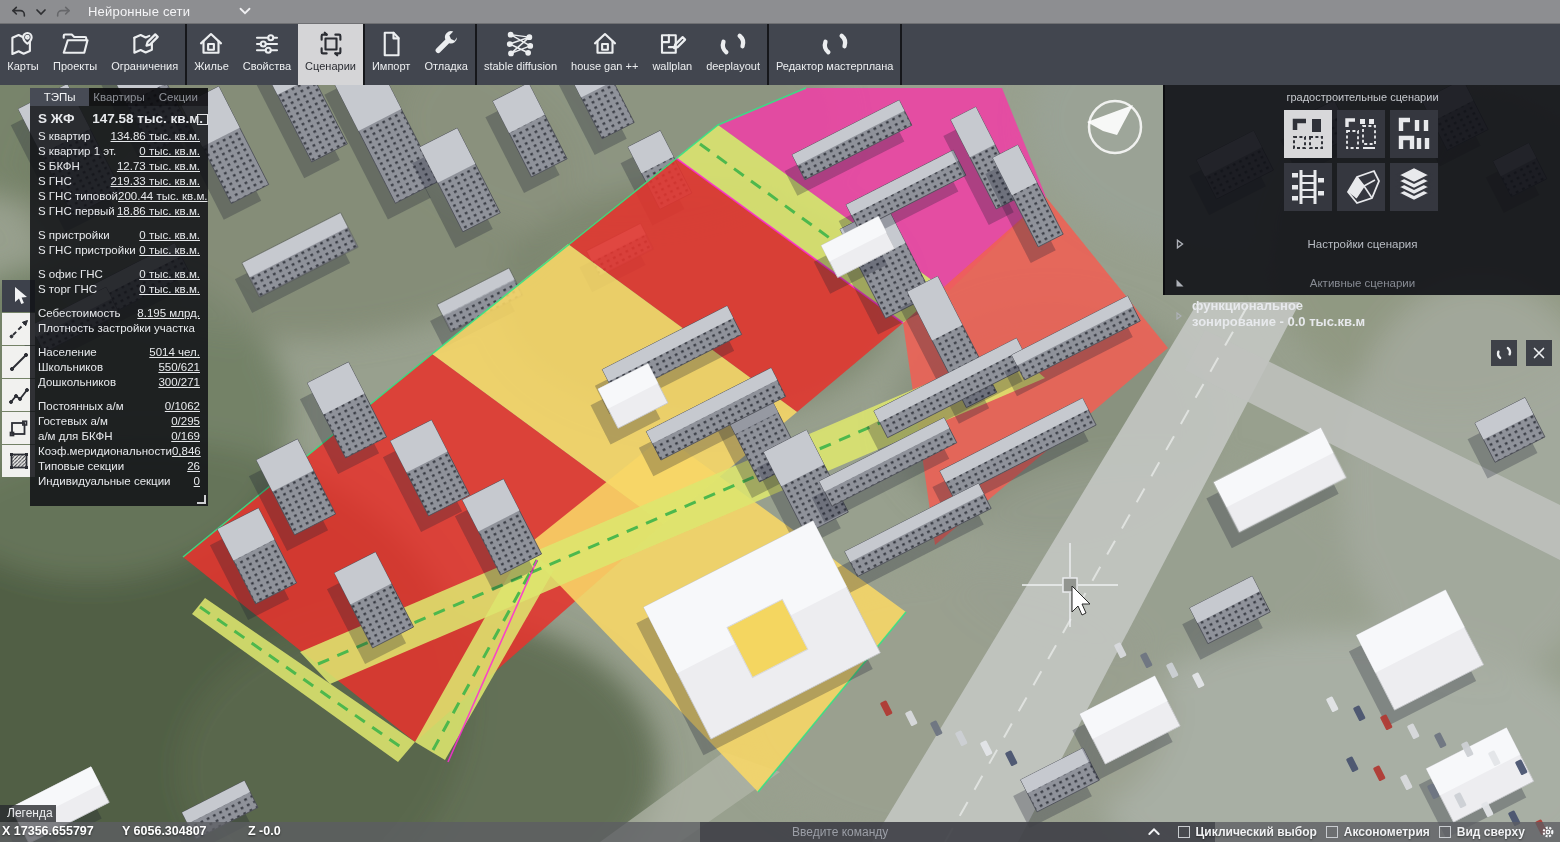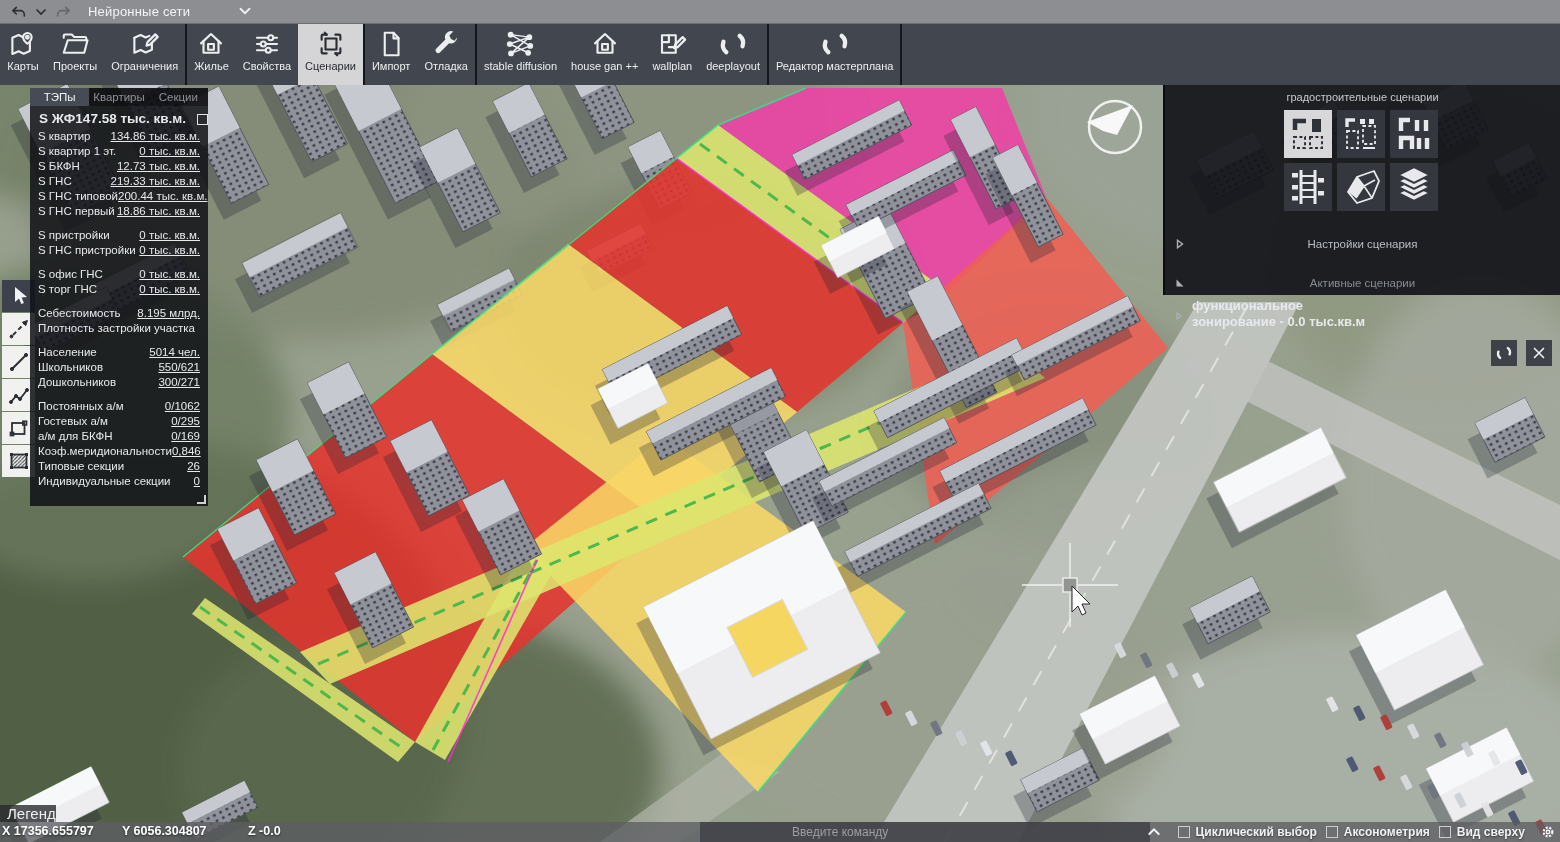--- a/index.html
+++ b/index.html
@@ -37,21 +37,21 @@
     background:#f1f1ef; color:#2c2e35; border:none; cursor:pointer; }
   .tool-btn svg { width:24px; height:24px; }
   .tool-btn.active { background:#3d414b; color:#f2f3f5; }
 
   
   .tep { position:absolute; left:30px; top:88px; width:178px; background:rgba(16,17,22,.86);
     color:#e7e9ec; z-index:20; padding-bottom:8px; }
   .tep-tabs { display:flex; height:18px; background:rgba(0,0,0,.35); }
   .tep-tab { flex:1; font-size:11.5px; text-align:center; line-height:18px; color:#8d9097; cursor:pointer; }
   .tep-tab.active { background:#474b55; color:#f2f3f5; }
-  .tep-head { position:relative; display:flex; justify-content:center; padding:5px 21px 3px 8px;
+  .tep-head { position:relative; display:flex; justify-content:space-between; padding:5px 5px 3px 8px;
     font-size:13.5px; font-weight:bold; }
   .tep-checkbox { position:absolute; right:0px; top:26px; width:11px; height:11px; border:1.5px solid #e3e4e6;
     background:transparent; cursor:pointer; }
   .tep-body { padding:0 8px; }
   .tep-group { margin-bottom:9px; }
   .tep-row { display:flex; justify-content:space-between; font-size:11.5px; line-height:15px; }
   .tep-row .lab { white-space:nowrap; }
   .tep-row .val { white-space:nowrap;text-decoration:underline; }
   .tep-resize { position:absolute; right:2px; bottom:2px; width:9px; height:9px;
     border-right:2px solid #cfd0d3; border-bottom:2px solid #cfd0d3; cursor:nwse-resize; }
@@ -72,26 +72,26 @@
   .scen-section.s2 { color:#878b93; }
   .scen-active { position:relative; margin-top:9px; padding-left:27px; font-size:13px; font-weight:bold; line-height:16px; }
   .scen-active .arr { position:absolute; left:10px; top:10px; color:#aeb1b8; cursor:pointer; }
   .scen-active-buttons { position:absolute; right:8px; top:255px; display:flex; gap:9px; }
   .mini-btn { width:26px; height:26px; background:#3e4148; border:none; color:#eef0f2; cursor:pointer;
     display:flex; align-items:center; justify-content:center; }
   .mini-btn svg { width:18px; height:18px; }
 
   
   .legend-tab { position:absolute; left:0; bottom:20px; width:56px; height:17px; background:rgba(40,42,46,.8);
-    color:#eceef0; font-size:15px; line-height:17px; padding-left:7px; z-index:20; cursor:pointer; }
+    color:#eceef0; font-size:12px; line-height:17px; padding-left:7px; z-index:20; cursor:pointer; }
   .statusbar { position:absolute; left:0; bottom:0; width:1560px; height:20px; background:rgba(92,94,99,.78);
     z-index:25; color:#fff; font-size:12.5px; font-weight:bold; }
   .statusbar .coord { position:absolute; top:2px; text-shadow:0 1px 2px rgba(0,0,0,.55); white-space:nowrap; }
   .coord.cx { left:2px; } .coord.cy { left:122px; } .coord.cz { left:248px; }
-  .cmd-strip { position:absolute; left:700px; top:0; width:450px; height:20px; background:rgba(50,52,58,.62); }
+  .cmd-strip { position:absolute; left:700px; top:0; width:515px; height:20px; background:rgba(50,52,58,.62); }
   .cmd-strip input { width:100%; height:100%; background:transparent; border:none; outline:none;
     color:#e8e9ec; font-size:12px; padding-left:92px; font-family:"Liberation Sans", sans-serif; }
   .cmd-strip input::placeholder { color:#9b9ea6; }
   .sb-right { position:absolute; right:4px; top:0; height:20px; display:flex; align-items:center; gap:15px; }
   .sb-chevron { color:#f2f3f5; display:flex; }
   .sb-chevron svg { width:18px; height:16px; }
   .toggle { display:flex; align-items:center; gap:6px; cursor:pointer; }
   .toggle .cb { width:12px; height:12px; border:1.5px solid #c9ccd0; background:transparent; }
   .toggle .tx { color:#f1f2f4; font-size:12px; font-weight:bold; text-shadow:0 1px 2px rgba(0,0,0,.5); white-space:nowrap; }
   .sb-gear { color:#f6f7f9; display:flex; cursor:pointer; }

